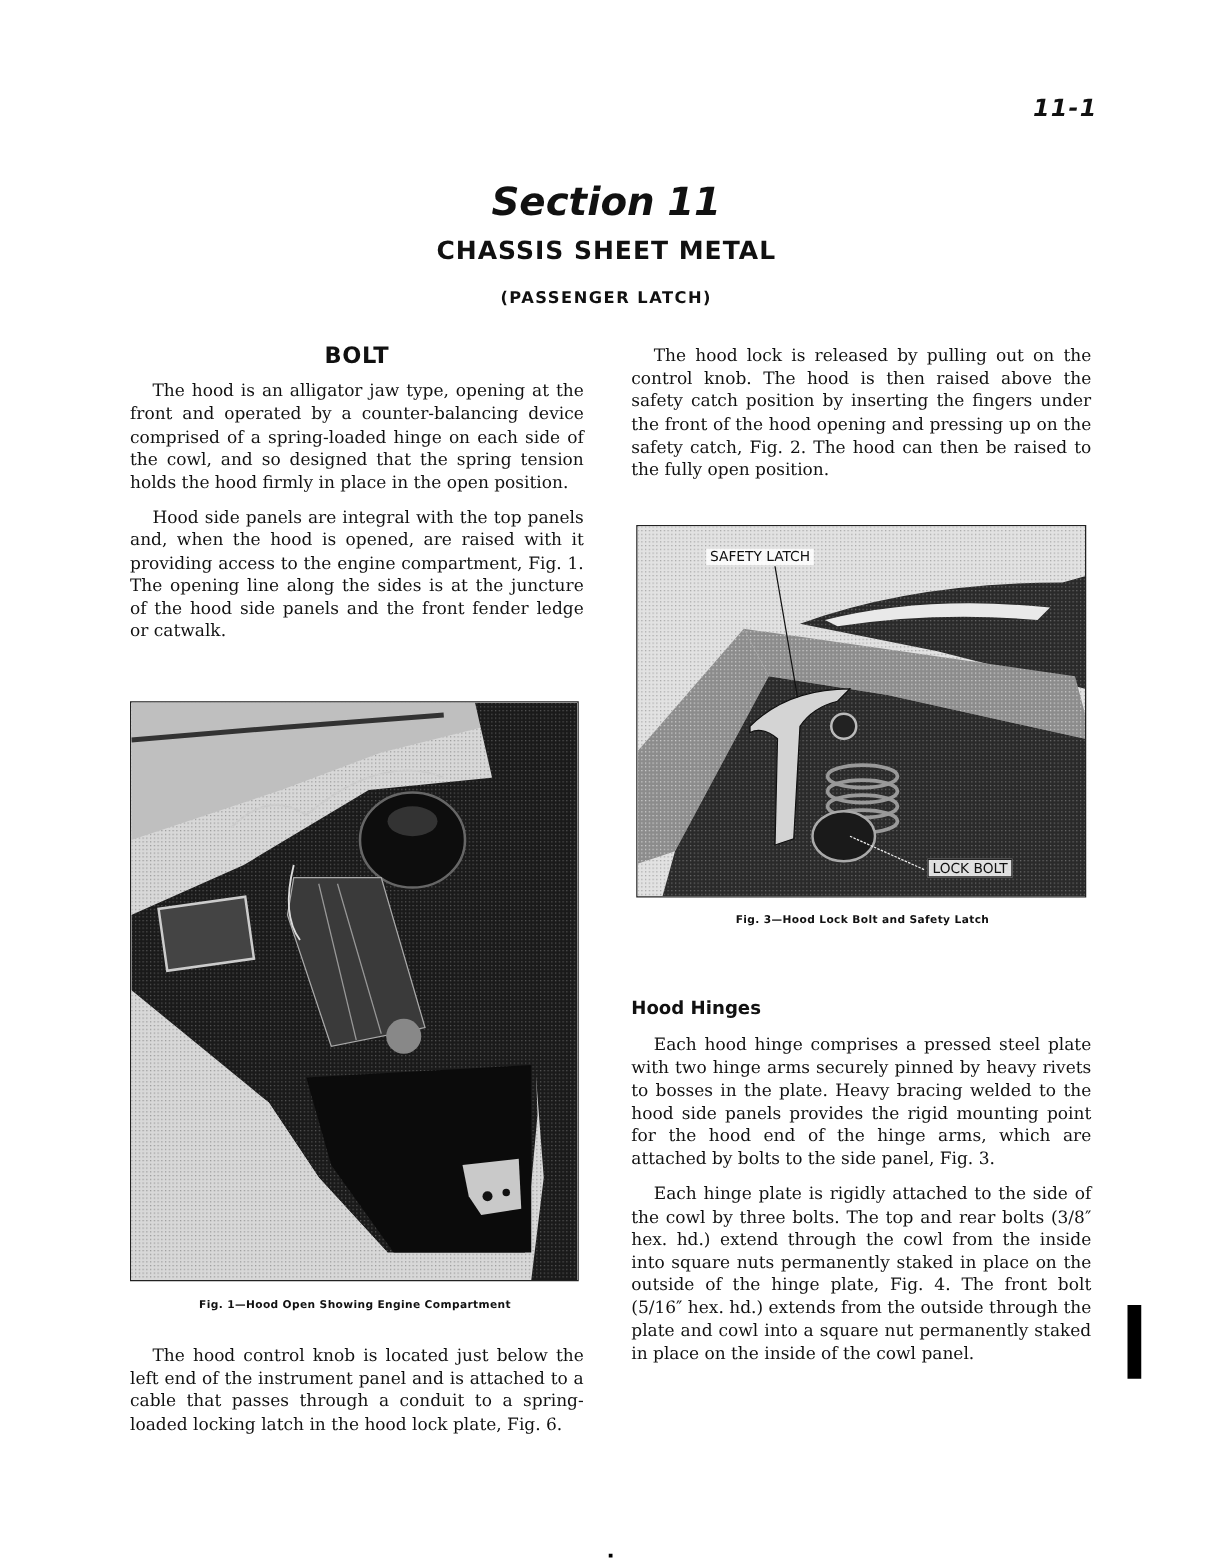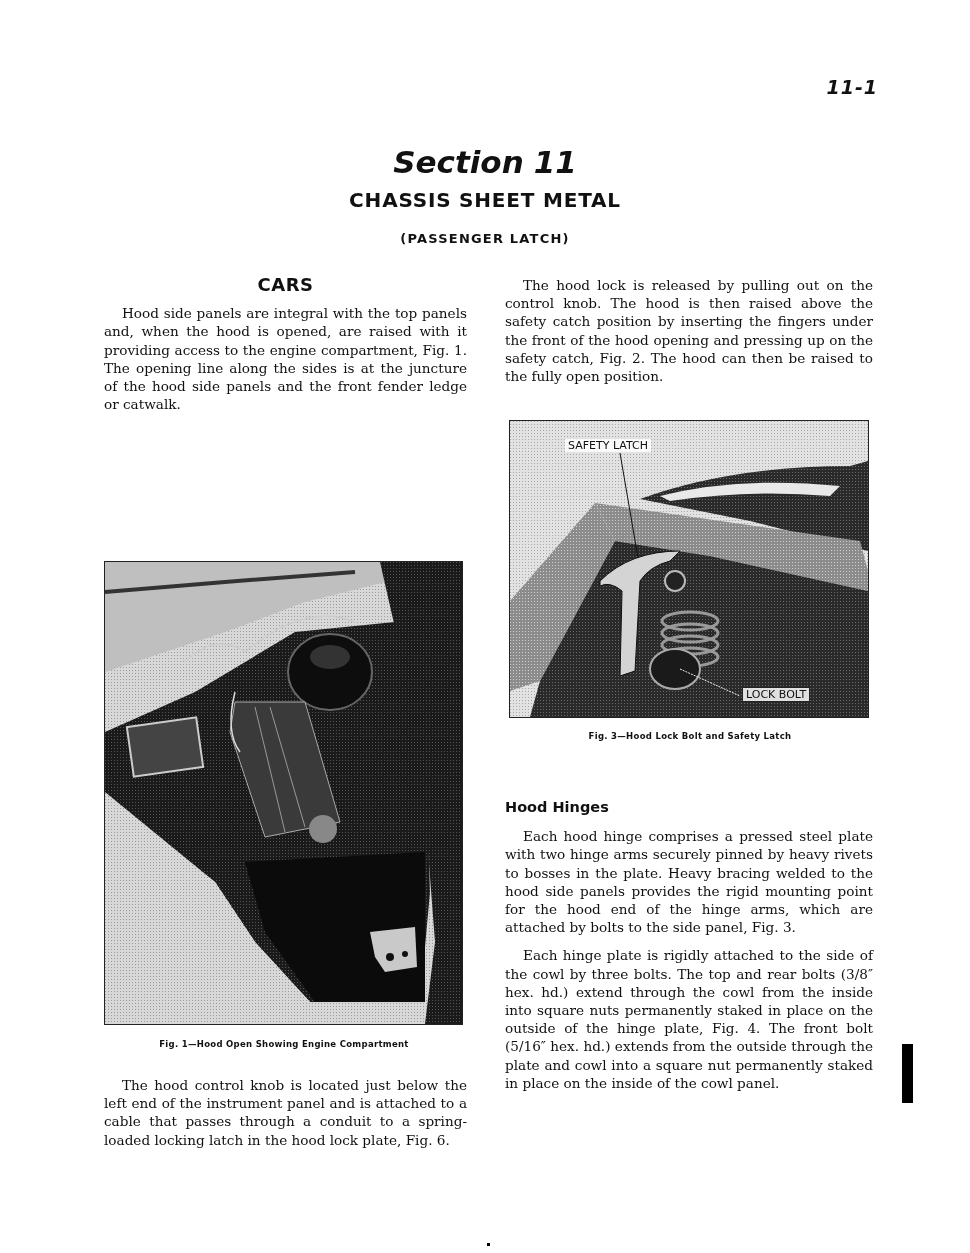--- a/index.html
+++ b/index.html
@@ -36,21 +36,22 @@
 
 <div class="page-num">11-1</div>
 
 <div class="section-title">
   <span>Section</span><span class="sp"></span><span>11</span>
 </div>
 <div class="subtitle">CHASSIS SHEET METAL</div>
 <div class="subsub">(PASSENGER LATCH)</div>
 
 <div class="col col-left">
-  <div class="h-hood">CARS</div>
+  <div class="h-hood">BOLT</div>
+  <p>The hood is an alligator jaw type, opening at the front and operated by a counter-balancing device comprised of a spring-loaded hinge on each side of the cowl, and so designed that the spring tension holds the hood firmly in place in the open position.</p>
   <p>Hood side panels are integral with the top panels and, when the hood is opened, are raised with it providing access to the engine compartment, Fig. 1. The opening line along the sides is at the juncture of the hood side panels and the front fender ledge or catwalk.</p>
 </div>
 
 <div class="fig fig1">
   <svg width="357" height="462" viewBox="0 0 357 462">
     <defs>
       <pattern id="ht1" width="3" height="3" patternUnits="userSpaceOnUse">
         <rect width="3" height="3" fill="#d8d8d8"></rect>
         <rect width="1" height="1" fill="#9a9a9a"></rect>
       </pattern>

